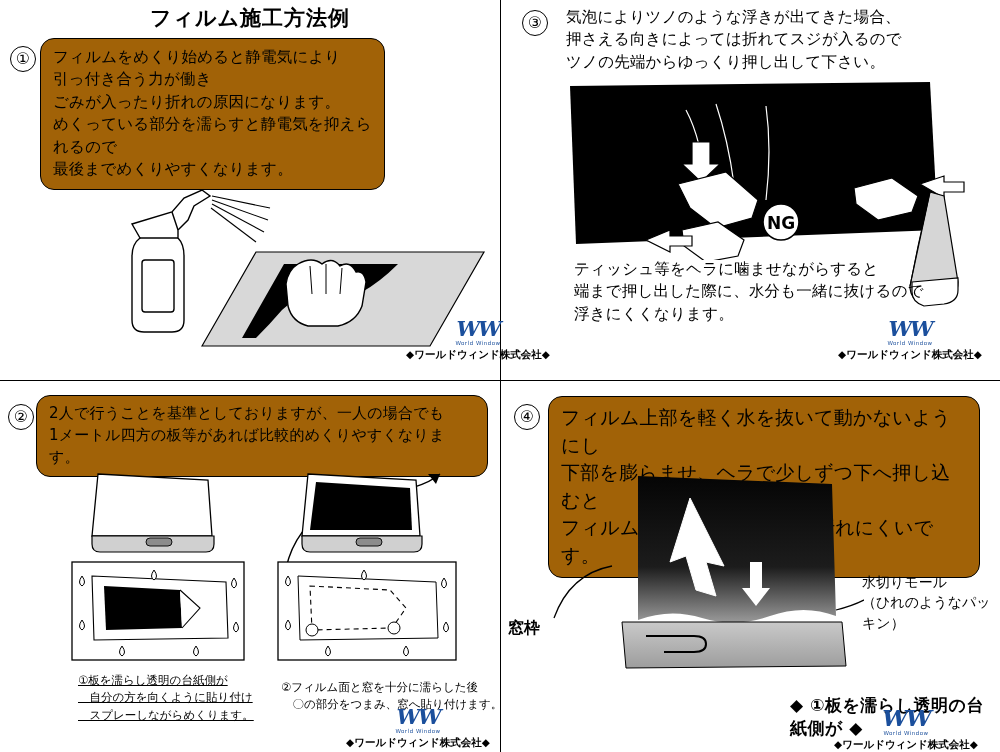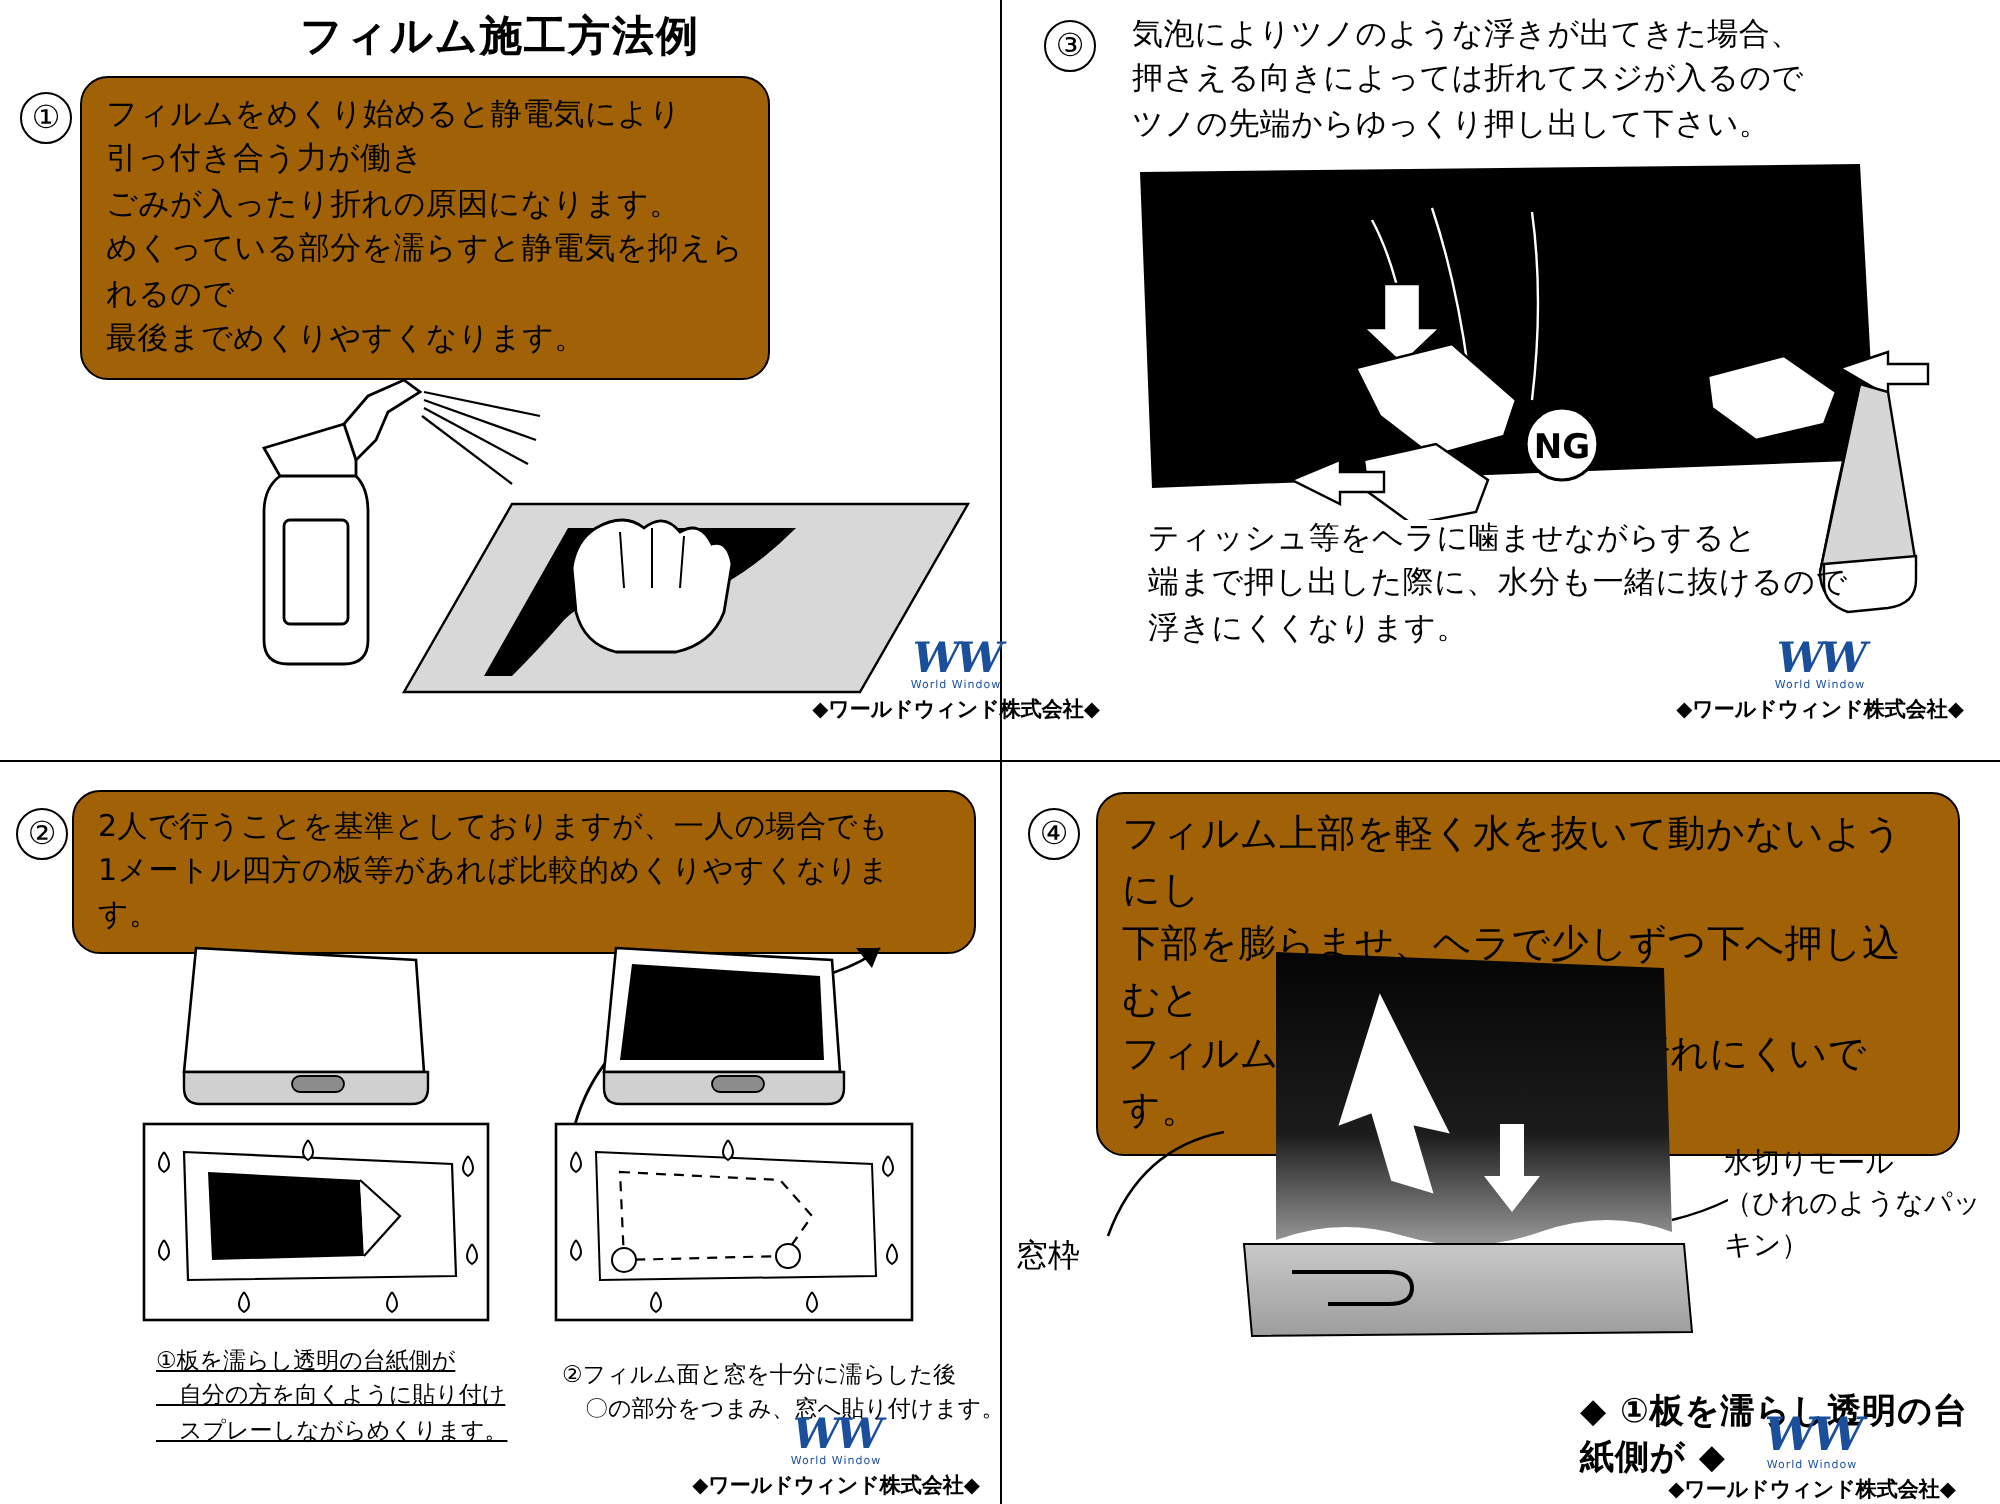--- a/index.html
+++ b/index.html
@@ -89,21 +89,21 @@
   .s21 { left: 78px; top: 672px; text-decoration: underline; }
   .s22 { left: 281px; top: 679px; }
 
   .label {
     position: absolute;
     font-size: 15px;
     white-space: pre-line;
     line-height: 1.45;
   }
   .lab-mall { left: 862px; top: 572px; font-size: 14px; }
-  .lab-frame { left: 508px; top: 616px; font-weight: normal; font-size: 16px; }
+  .lab-frame { left: 508px; top: 616px; font-weight: bold; font-size: 16px; }
 
   
   .brand {
     position: absolute;
     text-align: center;
     width: 160px;
   }
   .brand .ww {
     font-family: "DejaVu Serif", "Liberation Serif", serif;
     font-weight: bold;

